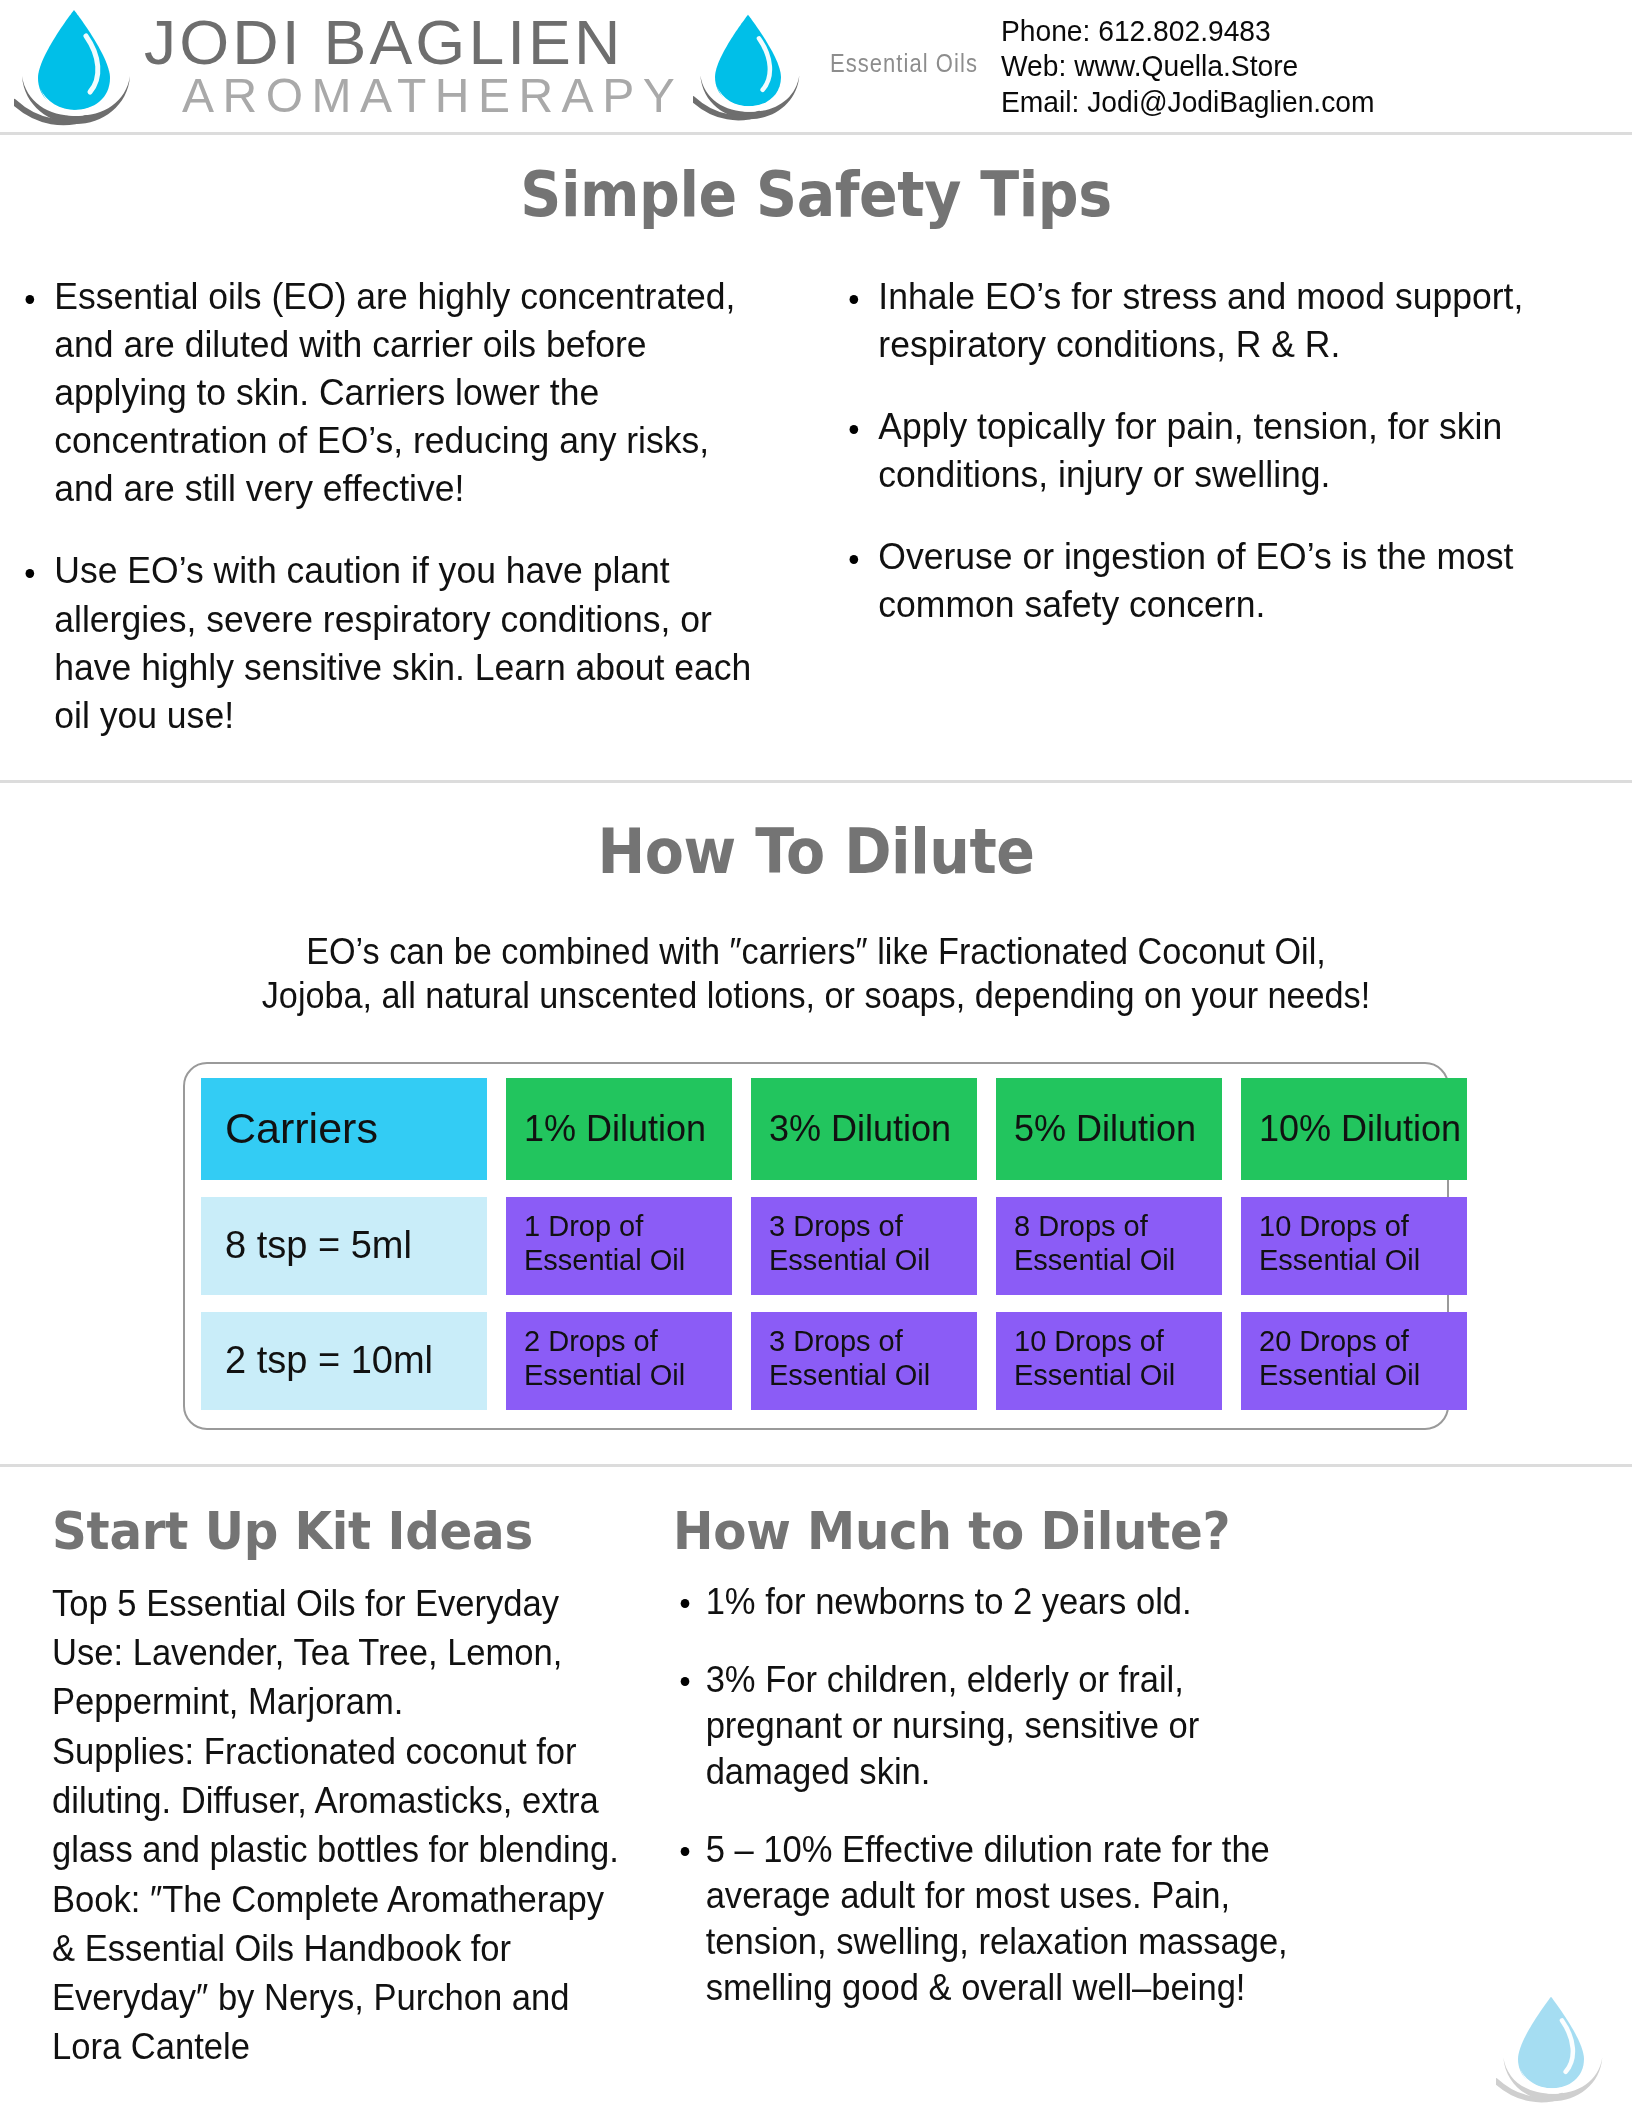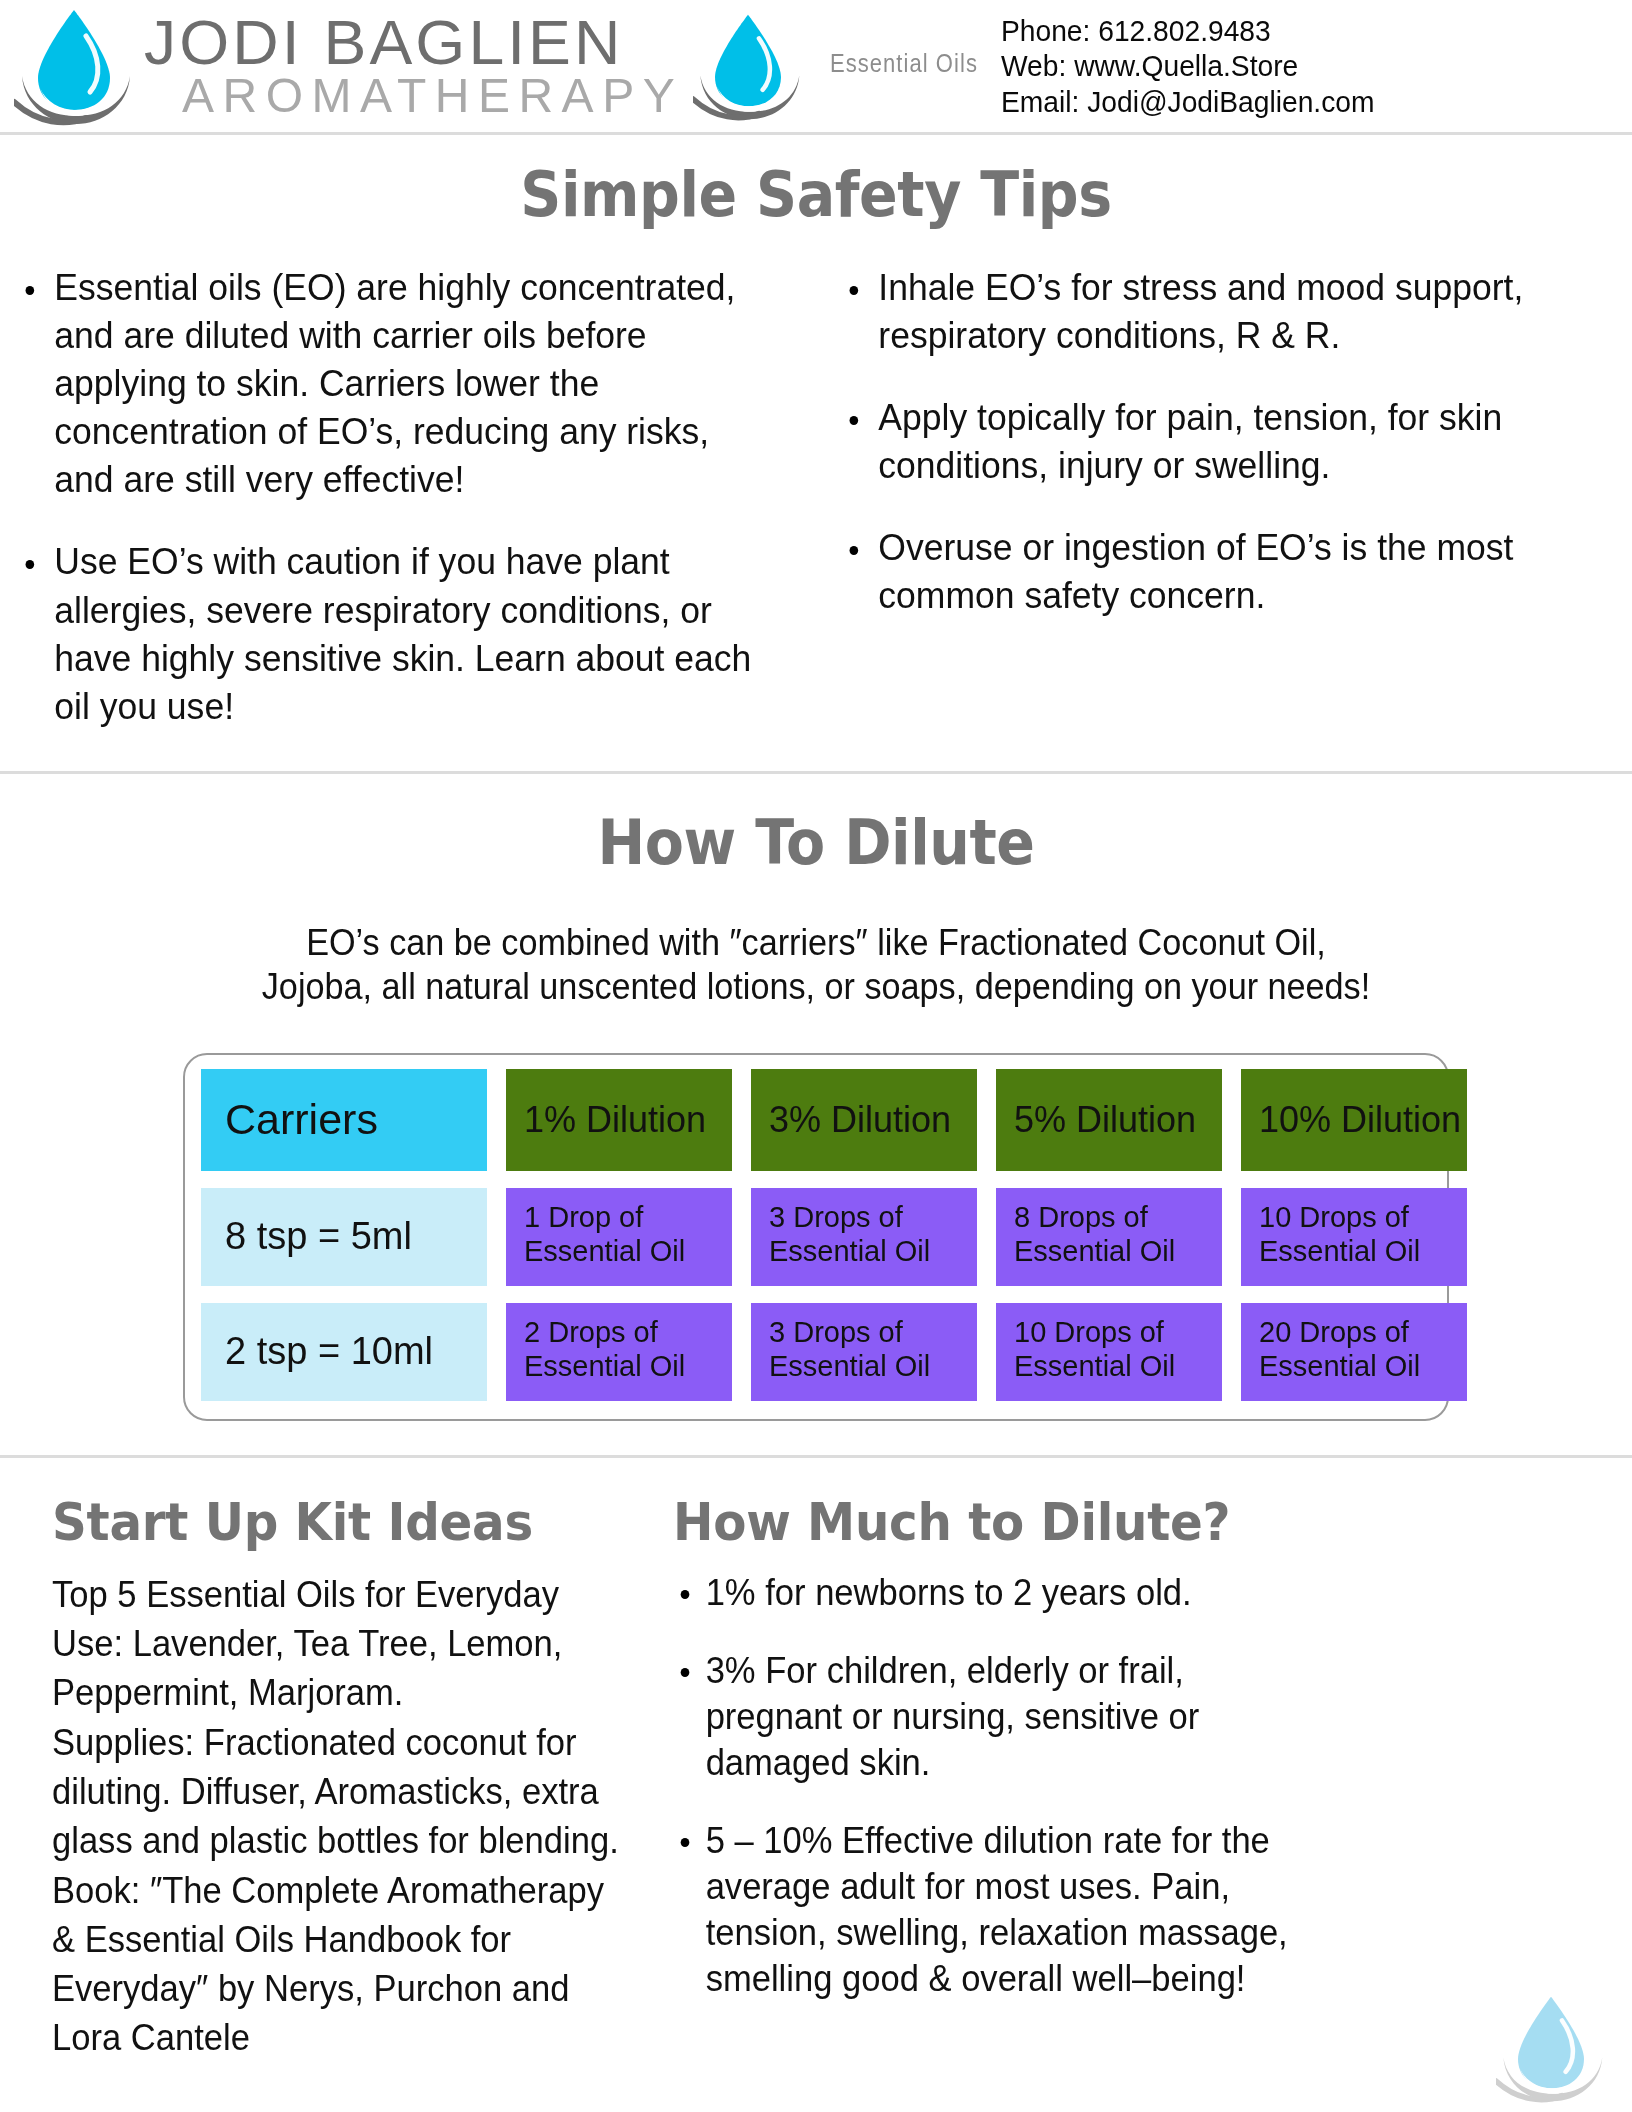--- a/index.html
+++ b/index.html
@@ -162,21 +162,21 @@
   .c-dil { width: 226px; flex: 0 0 226px; }
 
   .hdr-carrier {
     background: #33ccf4;
     height: 102px;
     padding-left: 24px;
     font-size: 43px;
     color: #111;
   }
   .hdr-dil {
-    background: #4d7c0f;
+    background: #22c55e;
     height: 102px;
     padding-left: 18px;
     font-size: 36px;
     color: #111;
   }
   .body-carrier {
     background: #c9edf9;
     height: 98px;
     padding-left: 24px;
     font-size: 38px;
@@ -286,21 +286,21 @@
       <div>Email: Jodi@JodiBaglien.com</div>
     </div>
 
   </div>
   <hr class="hr">
 </div>
 
 <div style="padding-top:20px;">
   <div class="sec-title">Simple Safety Tips</div>
 
-  <div class="tips-cols" style="margin-top:33px;">
+  <div class="tips-cols" style="margin-top:42px;">
     <div class="tips-col left">
       <ul class="bl">
         <li>Essential oils (EO) are highly concentrated, and are diluted with carrier oils before applying to skin. Carriers lower the concentration of EO’s, reducing any risks, and are still very effective!</li>
         <li>Use EO’s with caution if you have plant allergies, severe respiratory conditions, or have highly sensitive skin. Learn about each oil you use!</li>
       </ul>
     </div>
     <div class="tips-col right">
       <ul class="bl">
         <li>Inhale EO’s for stress and mood support, respiratory conditions, R &amp; R.</li>
         <li>Apply topically for pain, tension, for skin conditions, injury or swelling.</li>

